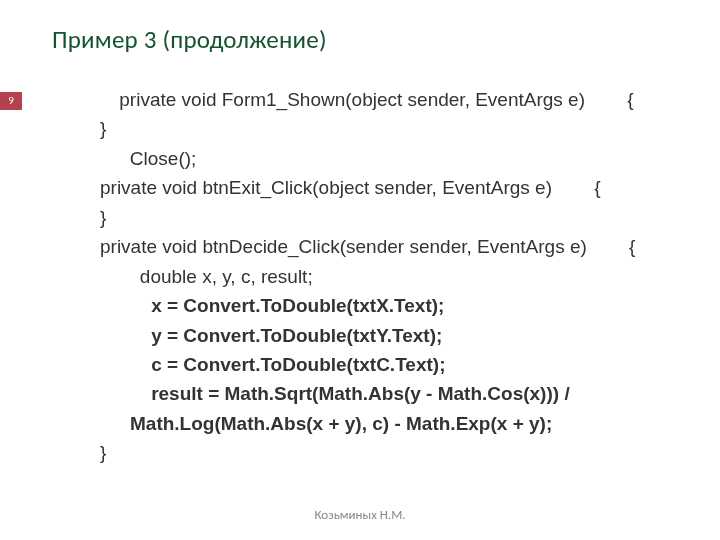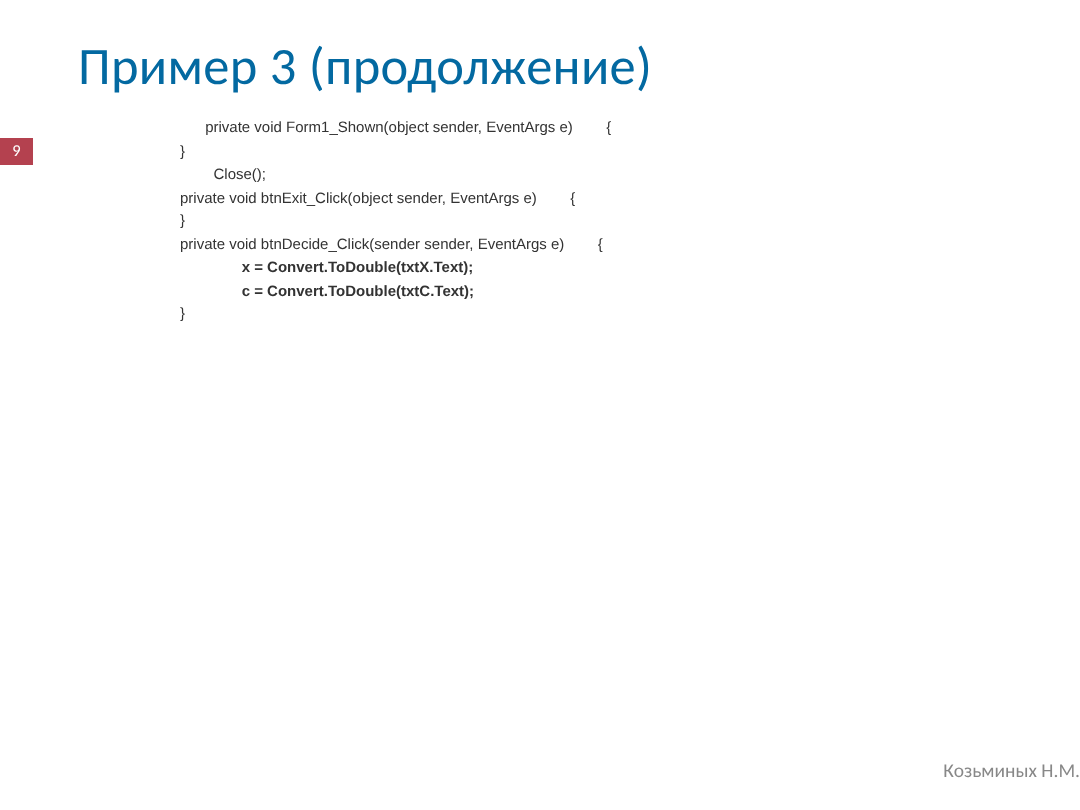--- a/index.html
+++ b/index.html
@@ -11,24 +11,24 @@
       position: relative;
       overflow: hidden;
     }
     .slide {
       width: 100%;
       height: 100%;
       padding: 24px 40px 20px 40px;
       position: relative;
     }
     .title {
-      font-size: 35px;
+      font-size: 25px;
       font-weight: 400;
-      color: #0369a1;
-      margin-bottom: 12px;
+      color: #14532d;
+      margin-bottom: 30px;
       margin-left: 12px;
       font-family: "Calibri", "Segoe UI", sans-serif;
       letter-spacing: 0.2px;
     }
     .badge-row {
       position: absolute;
       left: 0;
       top: 92px;
       display: flex;
       align-items: center;
@@ -39,38 +39,38 @@
       font-size: 11px;
       font-weight: 400;
       min-width: 22px;
       height: 18px;
       line-height: 18px;
       text-align: center;
       padding: 0 4px;
       font-family: "Calibri", Arial, sans-serif;
     }
     .code-block {
-      margin-left: 80px;
+      margin-left: 60px;
       margin-right: 10px;
       font-family: "Segoe UI", Arial, sans-serif;
-      font-size: 10px;
+      font-size: 19px;
       line-height: 1.55;
       color: #333333;
     }
     .code-line { white-space: pre-wrap; }
     .i0 { padding-left: 0; }
     .i1 { padding-left: 14px; }
     .i2 { padding-left: 24px; }
     .i3 { padding-left: 30px; font-weight: bold; }
     .footer {
       position: absolute;
       bottom: 18px;
       left: 0;
       width: 100%;
-      text-align: right;
+      text-align: center;
       font-size: 13px;
       color: #888888;
       font-family: "Calibri", Arial, sans-serif;
     }
   </style>
 </head>
 <body>
 
 <div class="slide">
 
@@ -80,20 +80,23 @@
     <div class="badge">9</div>
   </div>
 
   <div class="code-block">
     <div class="code-line i1"> private void Form1_Shown(object sender, EventArgs e)        {</div>
     <div class="code-line i0">}</div>
     <div class="code-line i1">   Close();</div>
     <div class="code-line i0">private void btnExit_Click(object sender, EventArgs e)        {</div>
     <div class="code-line i0">}</div>
     <div class="code-line i0">private void btnDecide_Click(sender sender, EventArgs e)        {</div>
+    <div class="code-line i2">   double x, y, c, result;</div>
     <div class="code-line i3">    x = Convert.ToDouble(txtX.Text);</div>
+    <div class="code-line i3">    y = Convert.ToDouble(txtY.Text);</div>
     <div class="code-line i3">    c = Convert.ToDouble(txtC.Text);</div>
+    <div class="code-line i3">    result = Math.Sqrt(Math.Abs(y - Math.Cos(x))) / Math.Log(Math.Abs(x + y), c) - Math.Exp(x + y);</div>
     <div class="code-line i0">}</div>
   </div>
 
   <div class="footer">Козьминых Н.М.</div>
 
 </div>
 
 </body></html>

